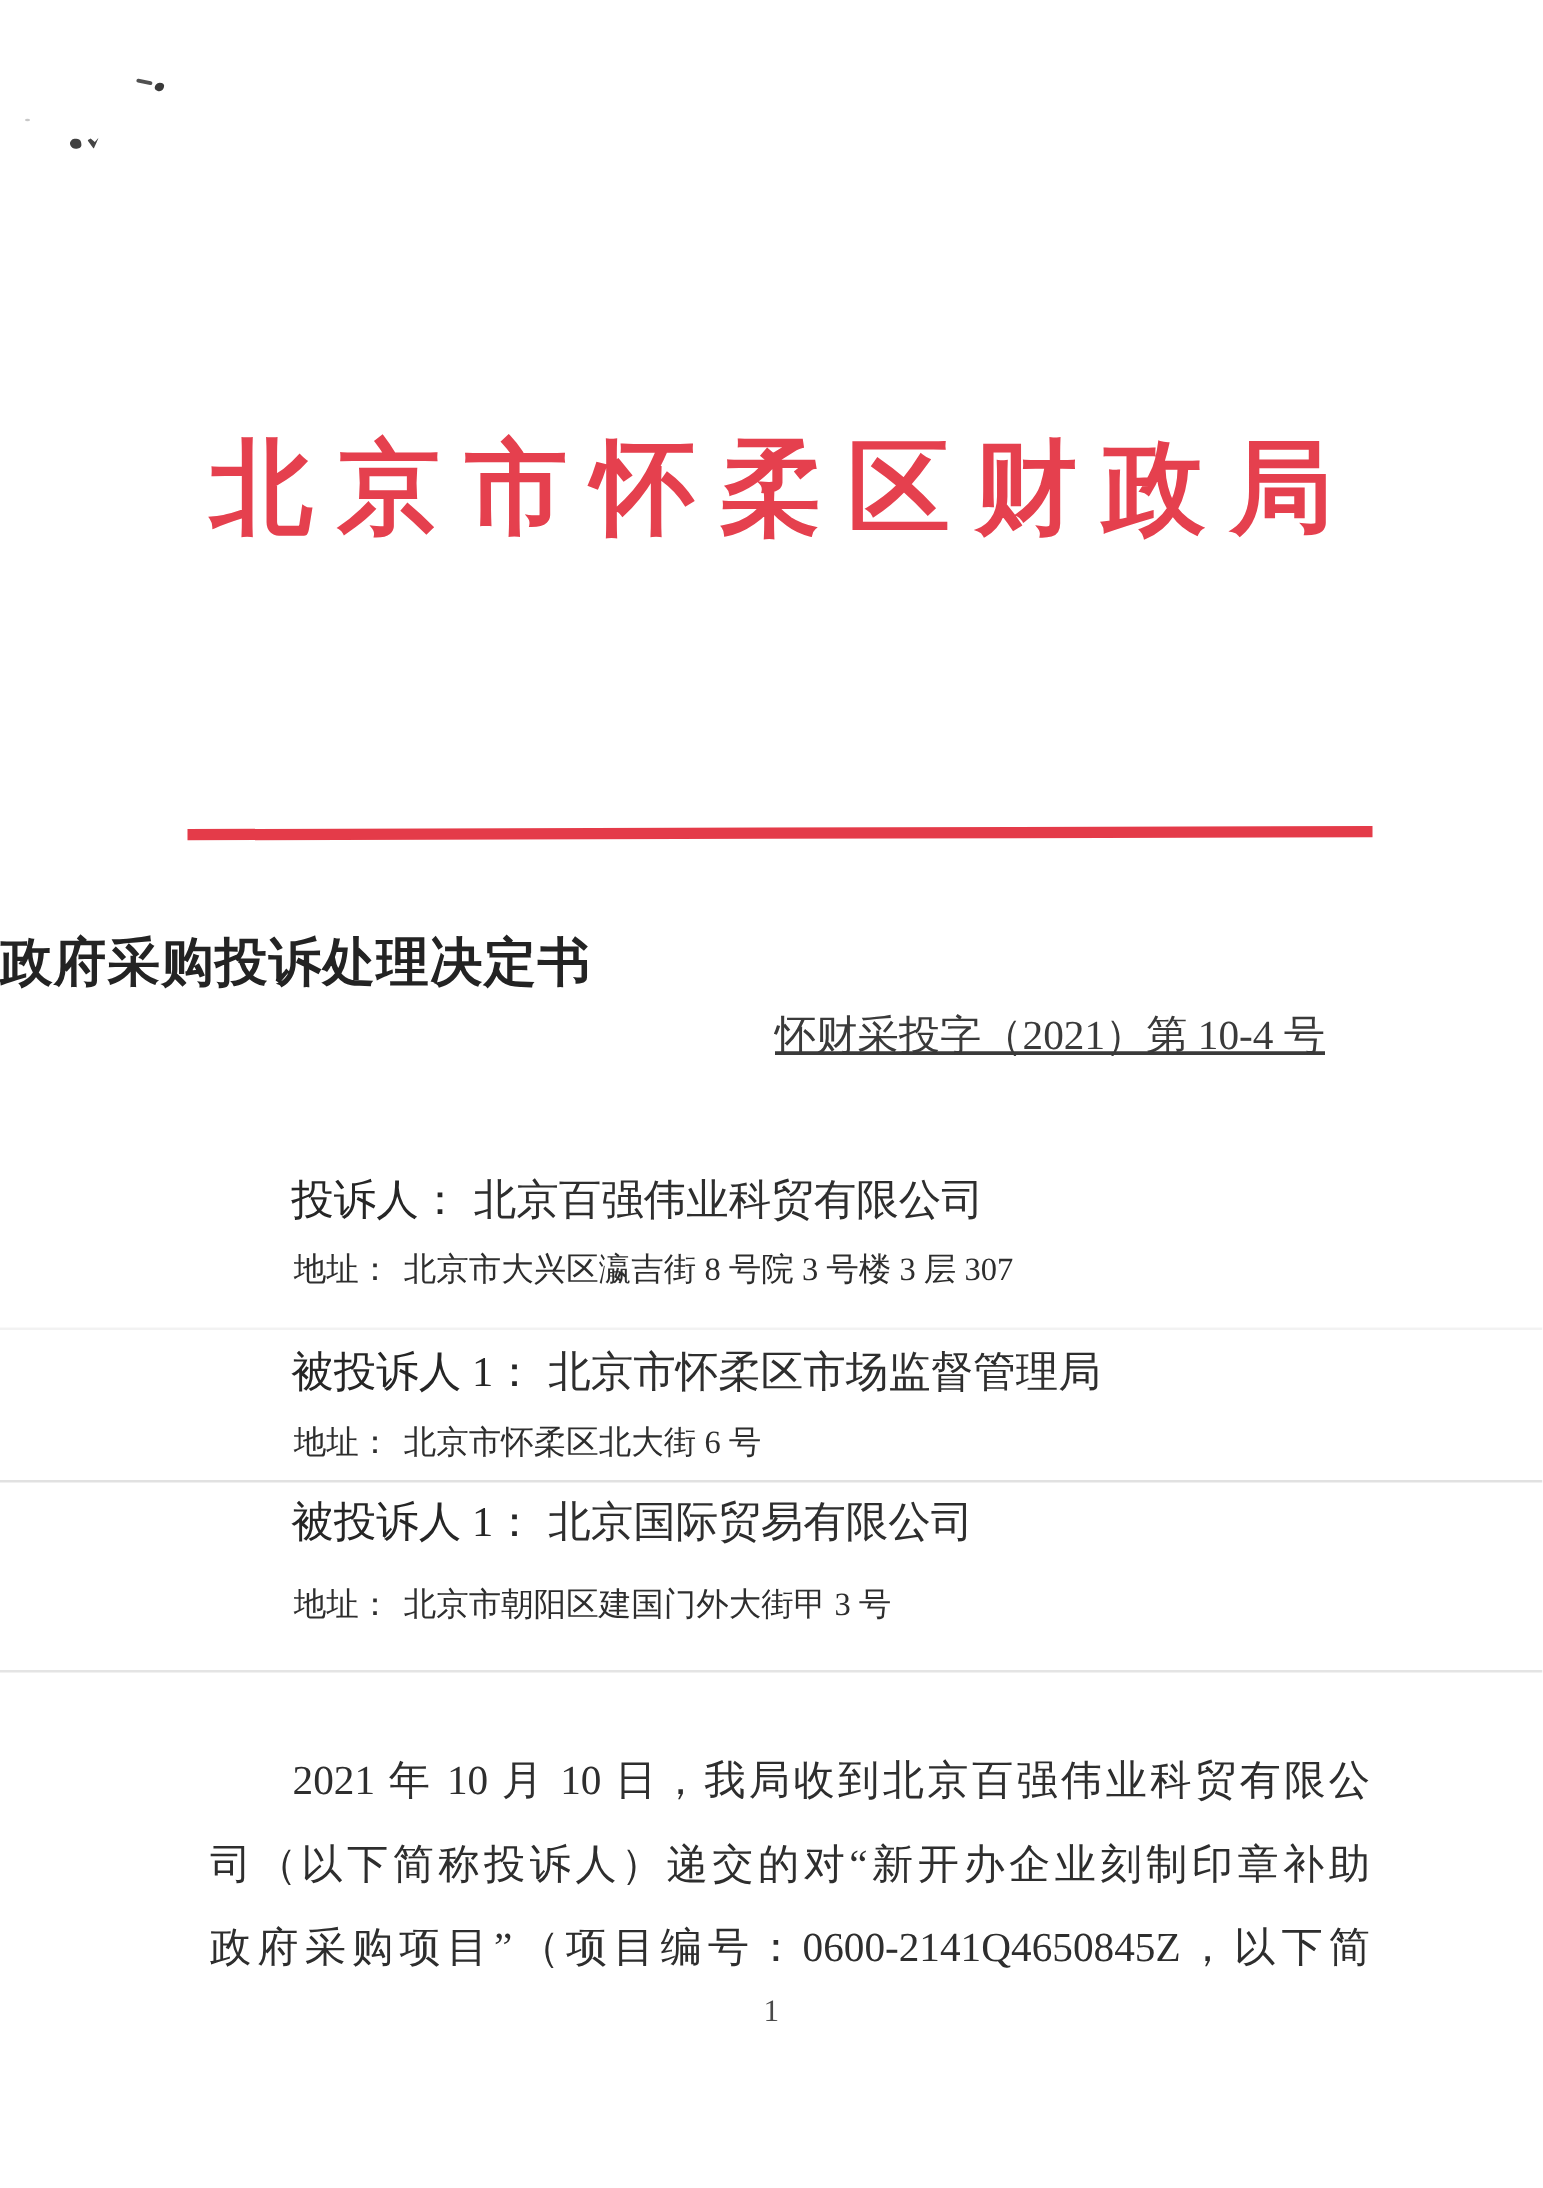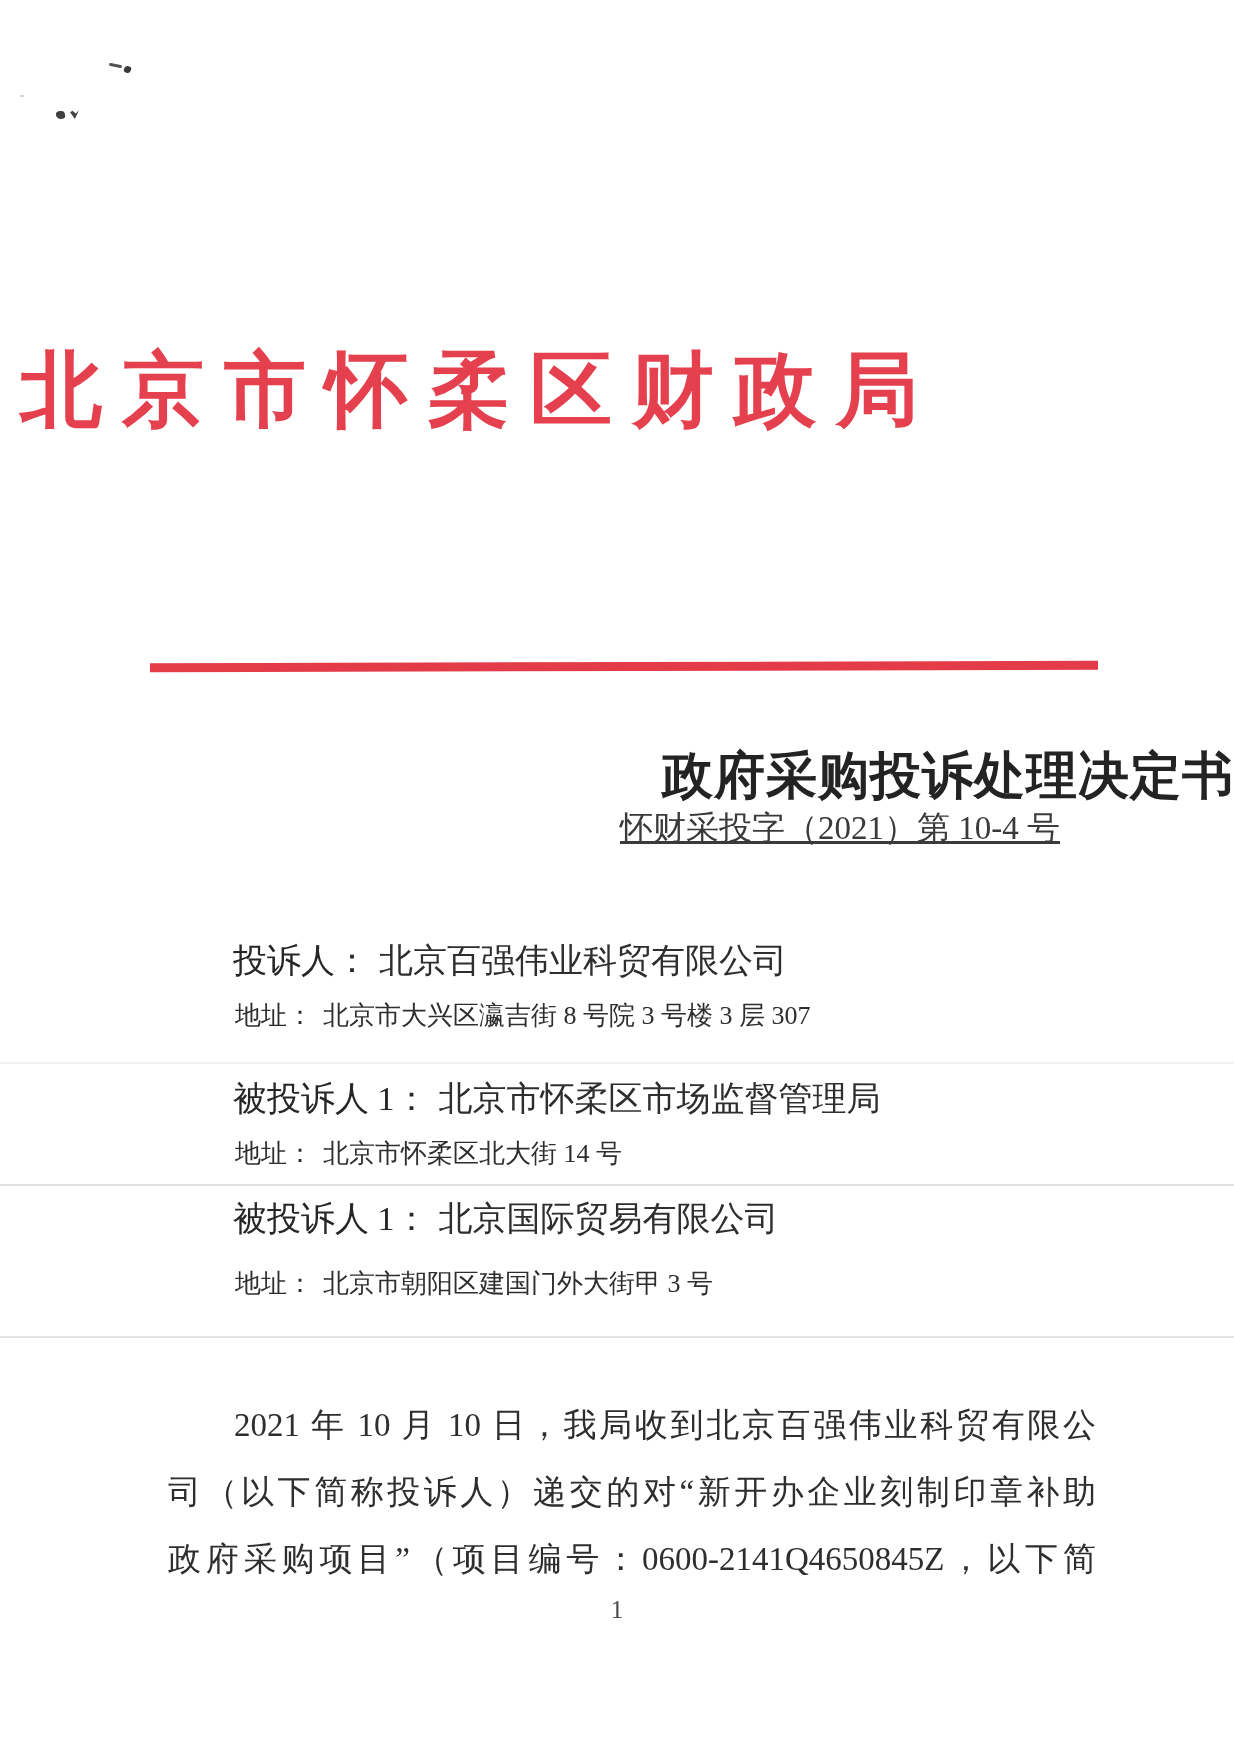--- a/index.html
+++ b/index.html
@@ -17,21 +17,21 @@
     inset: 0;
     background: #ffffff;
   }
 
   
   .agency-header {
     position: absolute;
     top: 336px;
     left: 0;
     width: 100%;
-    text-align: left;
+    text-align: center;
     font-size: 82px;
     font-weight: bold;
     letter-spacing: 20px;
     padding-left: 20px;
     color: #e5404e;
     white-space: nowrap;
   }
   .red-rule {
     position: absolute;
     top: 662px;
@@ -41,22 +41,22 @@
     background: #e43b49;
     transform: rotate(-0.15deg);
   }
 
   
   .doc-title {
     position: absolute;
     top: 742px;
     left: 0;
     width: 100%;
-    text-align: right;
-    font-size: 51px;
+    text-align: left;
+    font-size: 42px;
     font-weight: bold;
     color: #232323;
     letter-spacing: 1px;
     white-space: nowrap;
   }
   .doc-number {
     position: absolute;
     top: 806px;
     right: 174px;
     font-size: 33px;
@@ -157,21 +157,21 @@
     <span class="lbl">投诉人：</span><span class="val">北京百强伟业科贸有限公司</span>
   </div>
   <div class="addr-line" style="top:996px">
     <span class="lbl">地址：</span><span class="val">北京市大兴区瀛吉街 8 号院 3 号楼 3 层 307</span>
   </div>
 
   <div class="party-line" style="top:1079px">
     <span class="lbl">被投诉人 1：</span><span class="val">北京市怀柔区市场监督管理局</span>
   </div>
   <div class="addr-line" style="top:1134px">
-    <span class="lbl">地址：</span><span class="val">北京市怀柔区北大街 14 号</span>
+    <span class="lbl">地址：</span><span class="val">北京市怀柔区北大街 6 号</span>
   </div>
 
   <div class="party-line" style="top:1199px">
     <span class="lbl">被投诉人 1：</span><span class="val">北京国际贸易有限公司</span>
   </div>
   <div class="addr-line" style="top:1264px">
     <span class="lbl">地址：</span><span class="val">北京市朝阳区建国门外大街甲 3 号</span>
   </div>
 
   <div class="scan-line l1"></div>

